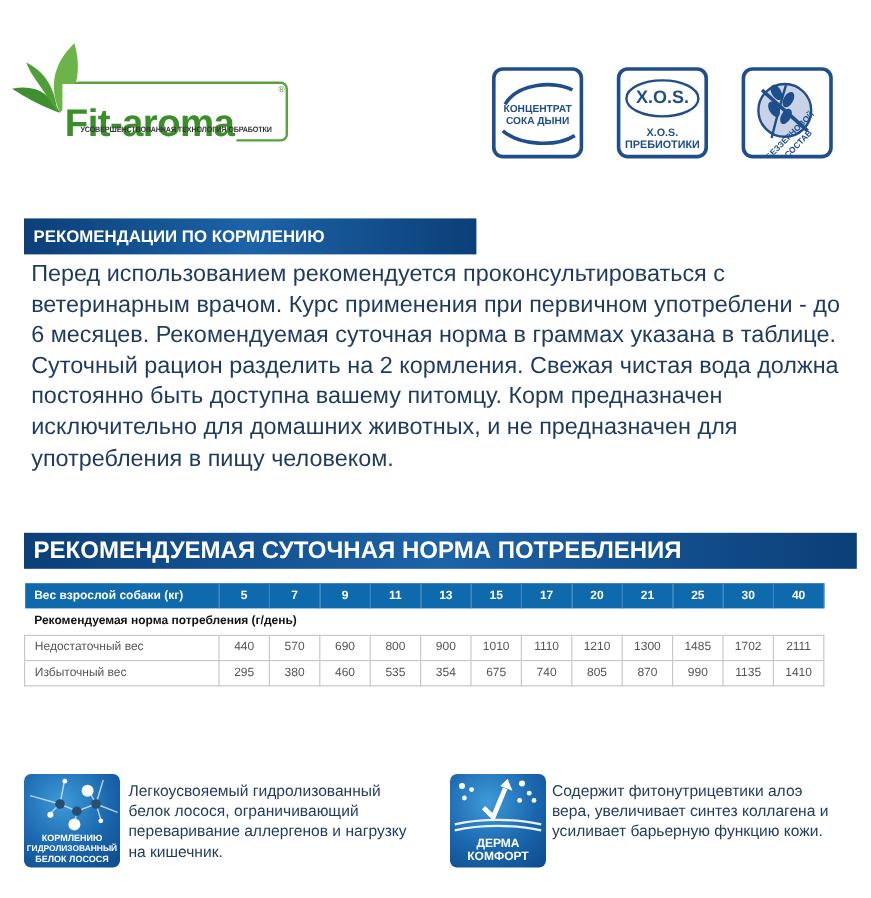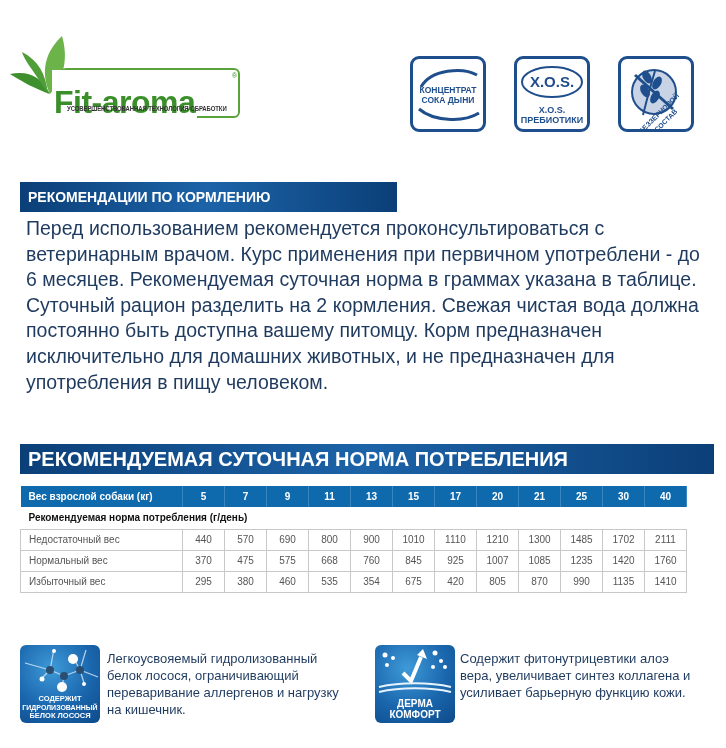--- a/index.html
+++ b/index.html
@@ -111,43 +111,28 @@
     <td>900</td>
     <td>1010</td>
     <td>1110</td>
     <td>1210</td>
     <td>1300</td>
     <td>1485</td>
     <td>1702</td>
     <td>2111</td>
   </tr>
   <tr>
-    <td class="first">Нормальный вес</td>
-    <td>370</td>
-    <td>475</td>
-    <td>575</td>
-    <td>668</td>
-    <td>760</td>
-    <td>845</td>
-    <td>925</td>
-    <td>1007</td>
-    <td>1085</td>
-    <td>1235</td>
-    <td>1420</td>
-    <td>1760</td>
-  </tr>
-  <tr>
     <td class="first">Избыточный вес</td>
     <td>295</td>
     <td>380</td>
     <td>460</td>
     <td>535</td>
     <td>354</td>
     <td>675</td>
-    <td>420</td>
+    <td>740</td>
     <td>805</td>
     <td>870</td>
     <td>990</td>
     <td>1135</td>
     <td>1410</td>
   </tr>
 </tbody>
   </table>
 
 <div class="abs feat-icon" style="left:20px;top:645px;">
@@ -166,21 +151,21 @@
     </g>
     <circle cx="30" cy="25" r="4" fill="#2a4d72"></circle>
       <circle cx="44" cy="31" r="4" fill="#2a4d72"></circle>
     <circle cx="60" cy="25" r="4" fill="#2a4d72"></circle>
     <circle cx="53" cy="14" r="5" fill="#ffffff"></circle>
       <circle cx="42" cy="42" r="5" fill="#ffffff"></circle>
     <circle cx="22" cy="34" r="2.5" fill="#ffffff"></circle>
       <circle cx="34" cy="6" r="2" fill="#ffffff"></circle>
     <circle cx="64" cy="39" r="2" fill="#ffffff"></circle>
   </svg>
-  <div class="feat-cap" style="top:50px">СОДЕРЖИТ</div>
+  <div class="feat-cap" style="top:50px">КОРМЛЕНИЮ</div>
   <div class="feat-cap" style="top:58.5px;font-size:7px">ГИДРОЛИЗОВАННЫЙ</div>
   <div class="feat-cap" style="top:67px">БЕЛОК ЛОСОСЯ</div>
 </div>
 <div class="abs feat-text" style="left:107px;top:650px;width:235px;">Легкоусвояемый гидролизованный белок лосося, ограничивающий переваривание аллергенов и нагрузку на кишечник.</div>
 
 <div class="abs feat-icon" style="left:375px;top:645px;">
   <svg class="abs" style="left:0;top:0" width="80" height="50">
     <circle cx="10" cy="10" r="2.5" fill="#fff"></circle>
       <circle cx="18" cy="13" r="2" fill="#fff"></circle>
     <circle cx="12" cy="20" r="2" fill="#fff"></circle>

